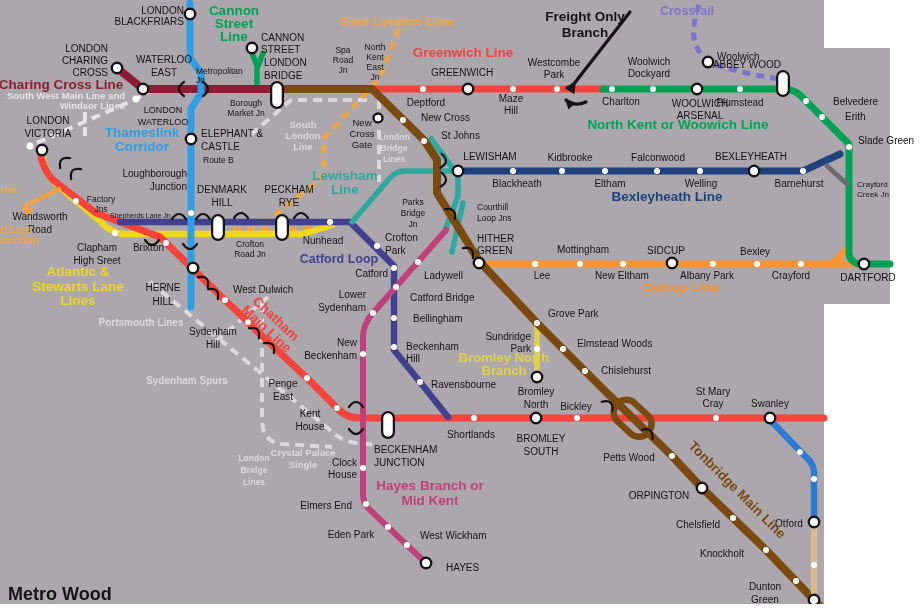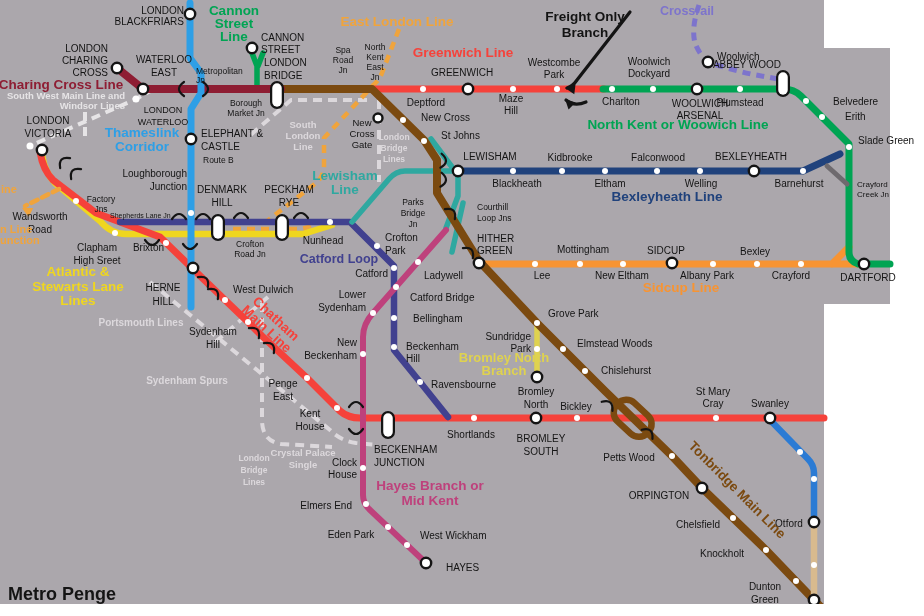--- a/index.html
+++ b/index.html
@@ -591,14 +591,14 @@
       <g>
         <text x="1" y="193" text-anchor="start" fill="#F0A43C" font-size="11" font-weight="bold">ine</text>
       </g>
       <g>
         <text x="0" y="233" text-anchor="start" fill="#F0A43C" font-size="11" font-weight="bold">n Line</text>
       </g>
       <g>
         <text x="0" y="244" text-anchor="start" fill="#F0A43C" font-size="11" font-weight="bold">unction</text>
       </g>
     </svg>
-  <div class="metro-title">Metro Penge</div>
+  <div class="metro-title">Metro Wood</div>
 </div>
 
 </body></html>

